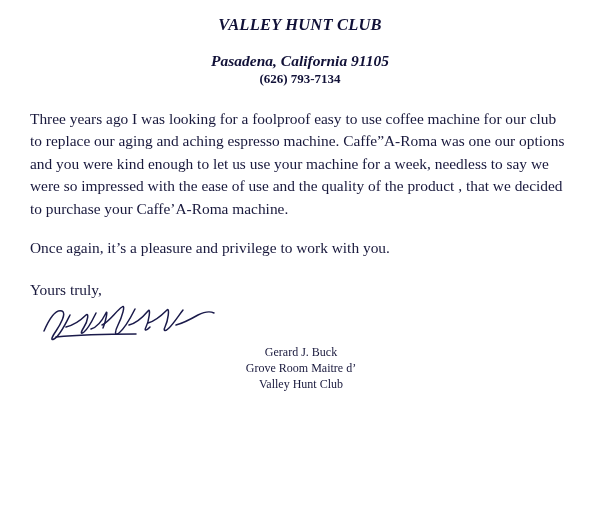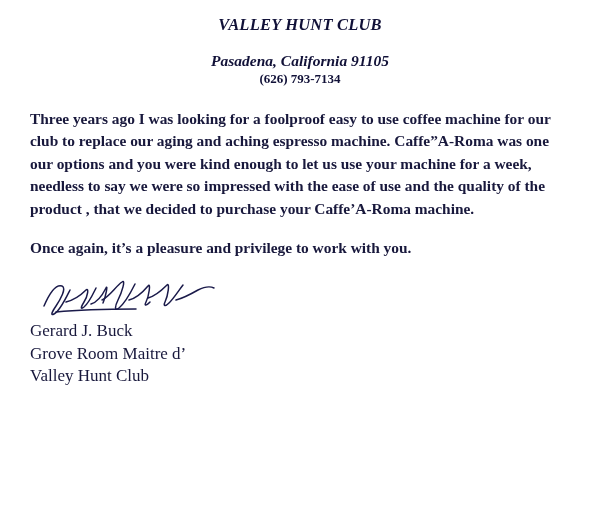--- a/index.html
+++ b/index.html
@@ -44,21 +44,20 @@
     margin-top: 16px;
   }
   .letterhead .phone {
     font-size: 13px;
     font-style: normal;
     font-weight: bold;
   }
   .body-text {
     margin-top: 20px;
     padding: 0 4px 0 2px;
-    font-weight: bold;
   }
   .body-text p {
     margin: 0 0 17px 0;
     font-size: 15.4px;
     line-height: 1.46;
     text-align: left;
     color: #18183c;
   }
   .closing {
     margin-top: 22px;
@@ -73,41 +72,43 @@
     margin-top: 2px;
   }
   .signature-svg {
     display: block;
   }
   .signer {
     padding-left: 2px;
     margin-top: 0px;
   }
   .signer div {
-    font-size: 17px;
+    font-size: 12px;
     line-height: 1.30;
     color: #18183c;
+    text-align: center;
   }
 </style>
 </head>
 <body>
 
 <div class="page">
 
   <div class="letterhead">
     <div class="line org">VALLEY HUNT CLUB</div>
     <div class="line city">Pasadena, California 91105</div>
     <div class="line phone">(626) 793-7134</div>
   </div>
 
   <div class="body-text">
     <p>Three years ago I was looking for a foolproof easy to use coffee machine for our club to replace our aging and aching espresso machine. Caffe”A-Roma was one our options and you were kind enough to let us use your machine for a week, needless to say we were so impressed with the ease of use and the quality of the product , that we decided to purchase your Caffe’A-Roma machine.</p>
     <p>Once again, it’s a pleasure and privilege to work with you.</p>
   </div>
 
+  <div class="closing">Yours truly,</div>
 
   <div class="signature-area">
     <svg class="signature-svg" width="180" height="44" viewBox="0 0 180 44">
       <g fill="none" stroke="#1a1a4a" stroke-width="1.5" stroke-linecap="round" stroke-linejoin="round">
         <path d="M8 30 C14 16, 20 8, 26 10 C31 12, 24 24, 20 30 C16 36, 14 40, 18 38 C24 35, 30 22, 34 14"></path>
         <path d="M30 26 C38 24, 44 20, 50 14 C53 11, 52 20, 48 26 C45 31, 44 34, 48 31 C53 27, 57 18, 60 12"></path>
         <path d="M55 28 C62 26, 66 20, 70 12 C72 8, 70 20, 67 27"></path>
         <path d="M66 24 C74 20, 80 10, 86 6 C90 3, 86 16, 82 24 C79 30, 78 36, 83 32 C89 27, 95 16, 99 8"></path>
         <path d="M93 24 C101 22, 107 16, 112 10 C115 6, 113 20, 110 26 C108 30, 110 30, 114 26"></path>
         <path d="M112 22 C120 20, 126 14, 131 9 C134 6, 132 20, 129 26 C127 30, 129 31, 133 27 C138 22, 143 14, 147 9"></path>

